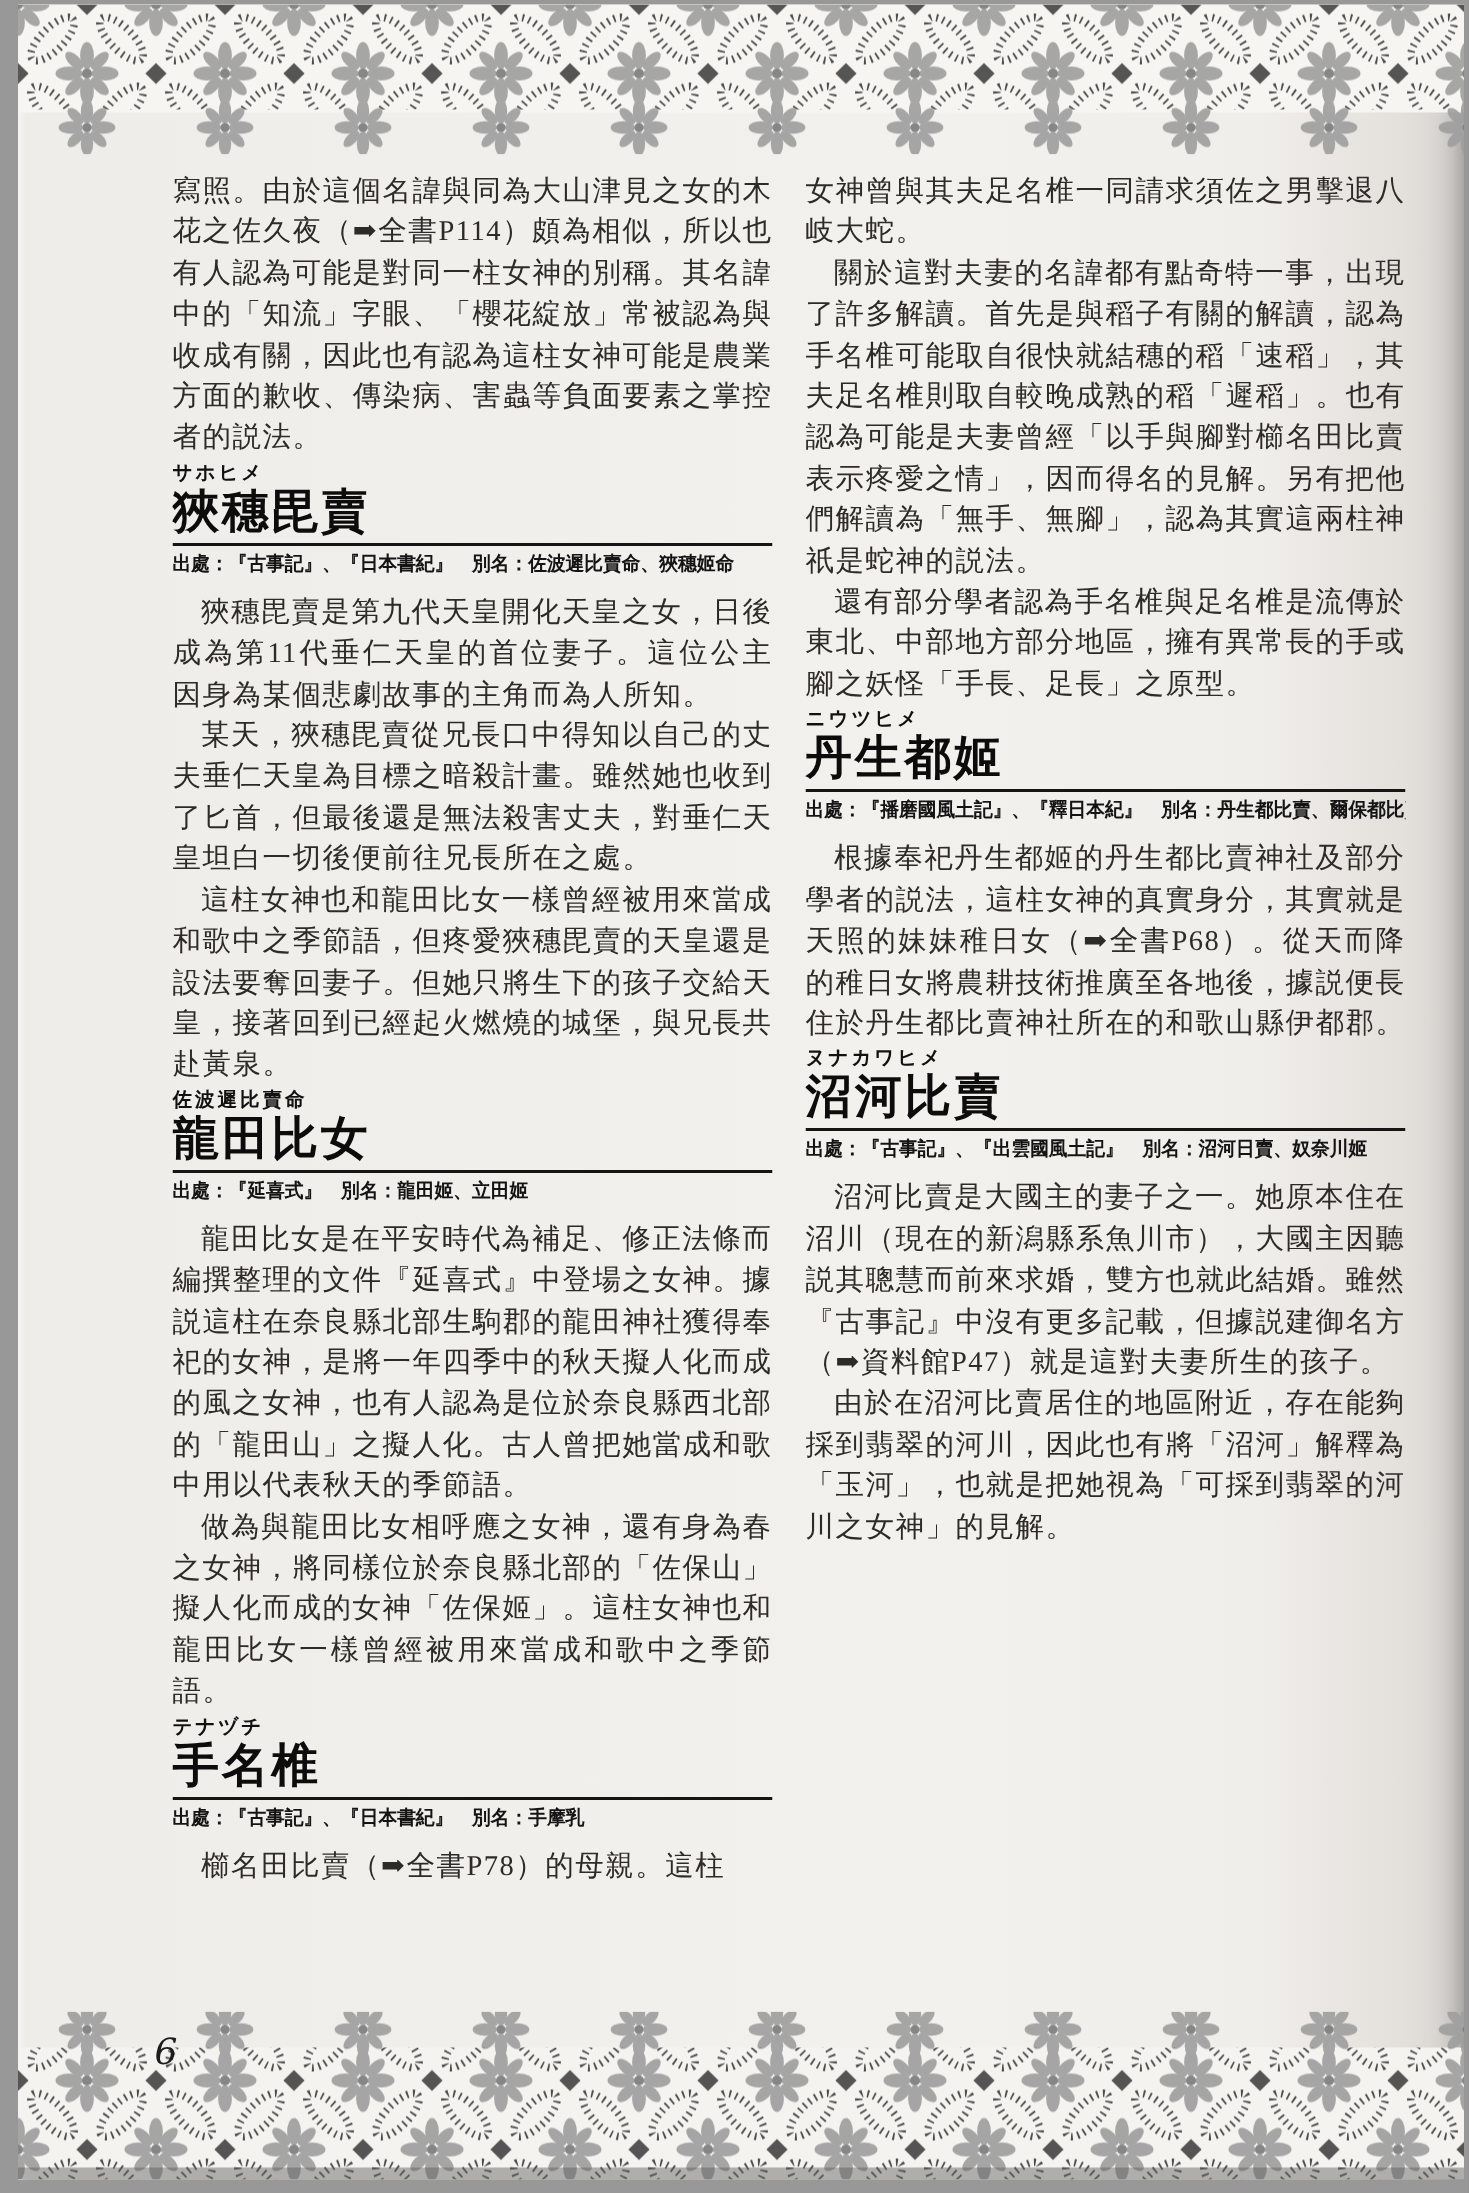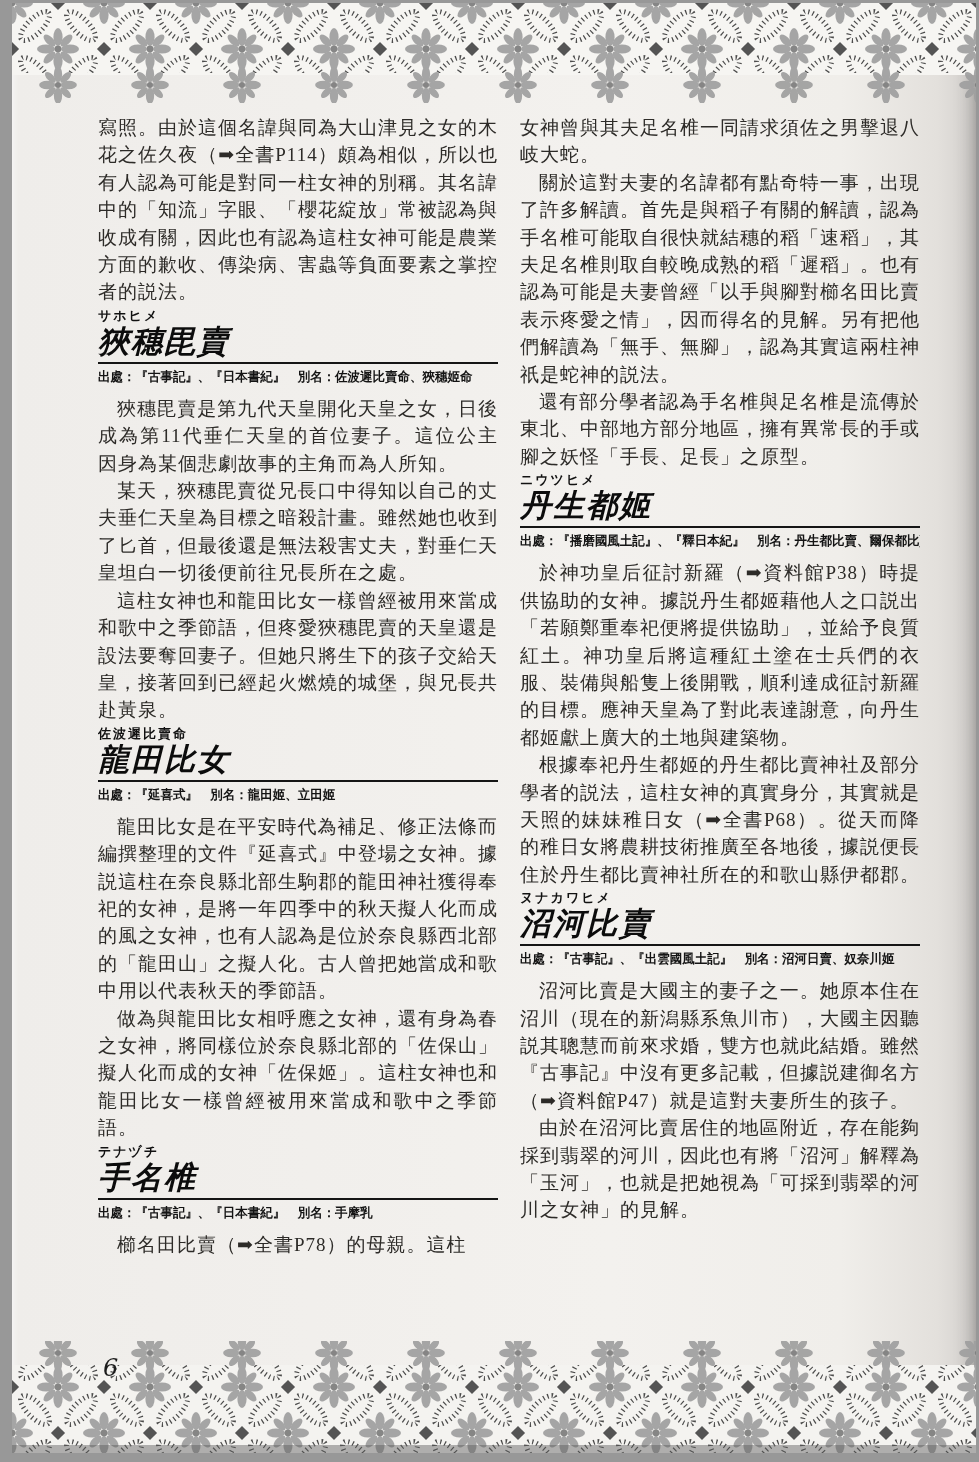--- a/index.html
+++ b/index.html
@@ -4,30 +4,30 @@
 <style>
   html,body{margin:0;padding:0;background:#8e8e8e;}
   .scan{position:relative;width:979px;height:1462px;background:#989898;overflow:hidden;
         font-family:"Liberation Serif","DejaVu Serif",serif;}
   .page{position:absolute;left:12px;top:3px;right:3px;bottom:9px;
         background:linear-gradient(to right,#efedea 0%,#f3f1ee 62%,#f0eeea 86%,#e3e0dc 96%,#d2cfcc 100%);
         box-shadow:inset 5px 0 6px -3px rgba(255,255,255,.85), inset -12px 0 20px -10px rgba(0,0,0,.28),
                    inset 0 -8px 14px -8px rgba(0,0,0,.35);}
   .border-top{position:absolute;top:0;left:0;right:0;height:100px;}
   .border-bottom{position:absolute;bottom:0;left:0;right:0;height:112px;}
-  .page-content{position:absolute;top:111px;left:86px;width:822px;display:flex;gap:22px;}
+  .page-content{position:absolute;top:111px;left:103px;width:822px;display:flex;gap:22px;}
   .col{width:405px;height:1232px;overflow:hidden;}
   .para{margin:0;font-size:19px;line-height:27.4px;text-align:justify;letter-spacing:1px;
         text-indent:1em;color:#2d2b28;}
   .para.flush{text-indent:0;}
   .section{margin:2px 0 9px;}
   .furi{font-family:"DejaVu Sans","Liberation Sans",sans-serif;font-weight:700;font-size:13px;
         line-height:16px;letter-spacing:2px;color:#111;}
   .title{margin:0;font-family:"DejaVu Sans","Liberation Sans",sans-serif;font-weight:900;
-         font-size:31px;line-height:34px;letter-spacing:2px;color:#0c0c0c;font-style:italic;}
+         font-size:31px;line-height:34px;letter-spacing:2px;color:#0c0c0c;}
   .rule{border-top:2.5px solid #151515;margin-top:4px;}
   .source{padding-top:3px;font-family:"DejaVu Sans","Liberation Sans",sans-serif;font-weight:700;
           font-size:13px;line-height:19px;color:#141414;white-space:nowrap;
           transform:scaleX(.96);transform-origin:0 50%;}
   .page-number{position:absolute;left:103px;top:1354px;z-index:5;
                font-family:"DejaVu Serif","Liberation Serif",serif;font-style:italic;
                font-size:24px;color:#1c1c1c;}
   svg{display:block;}
 </style>
 </head>
@@ -127,21 +127,20 @@
         <p class="para flush">女神曾與其夫足名椎一同請求須佐之男擊退八岐大蛇。</p>
         <p class="para">關於這對夫妻的名諱都有點奇特一事，出現了許多解讀。首先是與稻子有關的解讀，認為手名椎可能取自很快就結穗的稻「速稻」，其夫足名椎則取自較晚成熟的稻「遲稻」。也有認為可能是夫妻曾經「以手與腳對櫛名田比賣表示疼愛之情」，因而得名的見解。另有把他們解讀為「無手、無腳」，認為其實這兩柱神祇是蛇神的説法。</p>
         <p class="para">還有部分學者認為手名椎與足名椎是流傳於東北、中部地方部分地區，擁有異常長的手或腳之妖怪「手長、足長」之原型。</p>
 
         <div class="section">
           <div class="furi">ニウツヒメ</div>
           <h2 class="title">丹生都姬</h2>
           <div class="rule"></div>
           <div class="source">出處：『播磨國風土記』、『釋日本紀』　別名：丹生都比賣、爾保都比賣</div>
         </div>
-        <p class="para">於神功皇后征討新羅（➡資料館P38）時提供協助的女神。據説丹生都姬藉他人之口説出「若願鄭重奉祀便將提供協助」，並給予良質紅土。神功皇后將這種紅土塗在士兵們的衣服、裝備與船隻上後開戰，順利達成征討新羅的目標。應神天皇為了對此表達謝意，向丹生都姬獻上廣大的土地與建築物。</p>
         <p class="para">根據奉祀丹生都姬的丹生都比賣神社及部分學者的説法，這柱女神的真實身分，其實就是天照的妹妹稚日女（➡全書P68）。從天而降的稚日女將農耕技術推廣至各地後，據説便長住於丹生都比賣神社所在的和歌山縣伊都郡。</p>
 
         <div class="section">
           <div class="furi">ヌナカワヒメ</div>
           <h2 class="title">沼河比賣</h2>
           <div class="rule"></div>
           <div class="source">出處：『古事記』、『出雲國風土記』　別名：沼河日賣、奴奈川姬</div>
         </div>
         <p class="para">沼河比賣是大國主的妻子之一。她原本住在沼川（現在的新潟縣系魚川市），大國主因聽説其聰慧而前來求婚，雙方也就此結婚。雖然『古事記』中沒有更多記載，但據説建御名方（➡資料館P47）就是這對夫妻所生的孩子。</p>
         <p class="para">由於在沼河比賣居住的地區附近，存在能夠採到翡翠的河川，因此也有將「沼河」解釋為「玉河」，也就是把她視為「可採到翡翠的河川之女神」的見解。</p>

